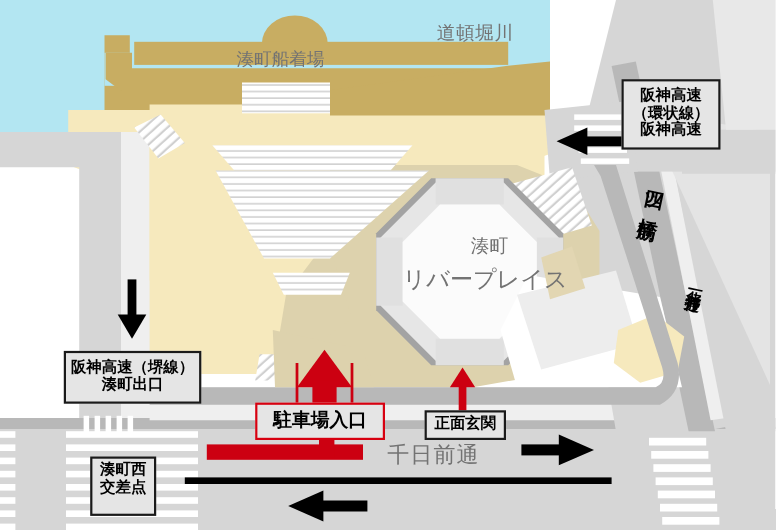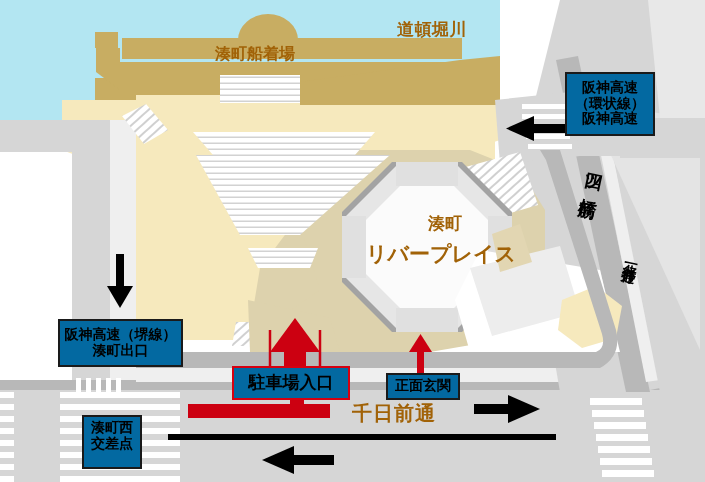--- a/index.html
+++ b/index.html
@@ -21,36 +21,36 @@
   }
   svg.map-canvas {
     position: absolute;
     top: 0; left: 0;
     width: 705px;
     height: 482px;
     display: block;
   }
   .label-box {
     position: absolute;
-    background: #0369a1;
+    background: #e5e5e5;
     border: 2px solid #1a1a1a;
     box-sizing: border-box;
     text-align: center;
     font-weight: bold;
     color: #000000;
     line-height: 1.12;
     white-space: nowrap;
   }
   .label-box.red {
     border: 2px solid #d70010;
   }
   .map-text {
     position: absolute;
-    font-weight: bold;
-    color: #a16207;
+    font-weight: normal;
+    color: #737373;
     white-space: nowrap;
   }
   .rot-text {
     position: absolute;
     font-weight: bold;
     color: #000000;
     white-space: nowrap;
     transform-origin: left top;
   }
 </style>

